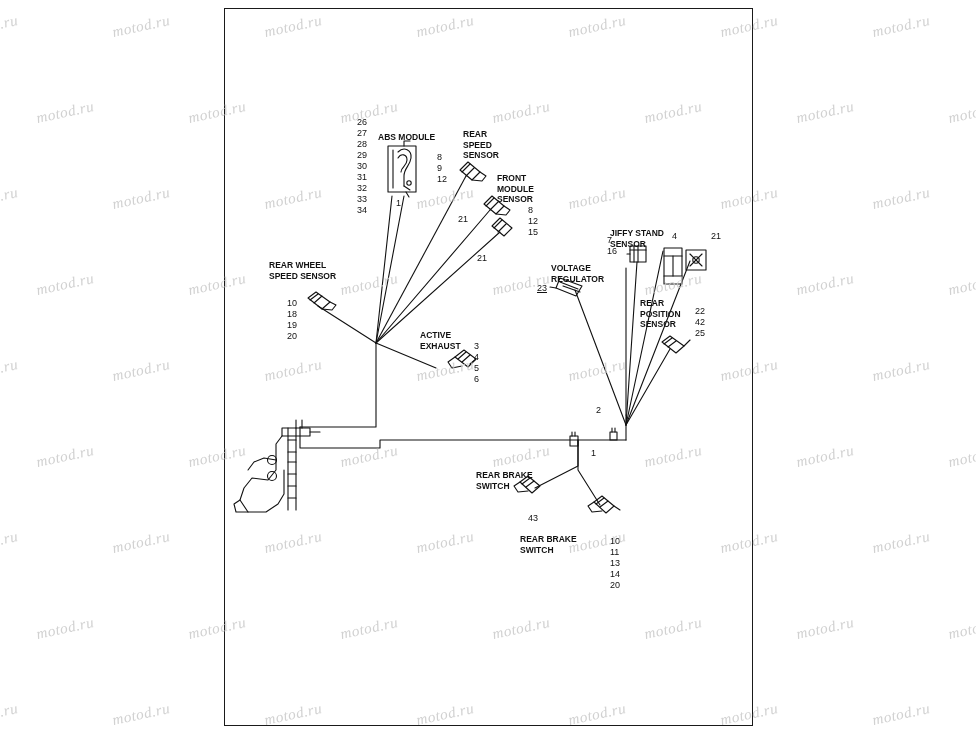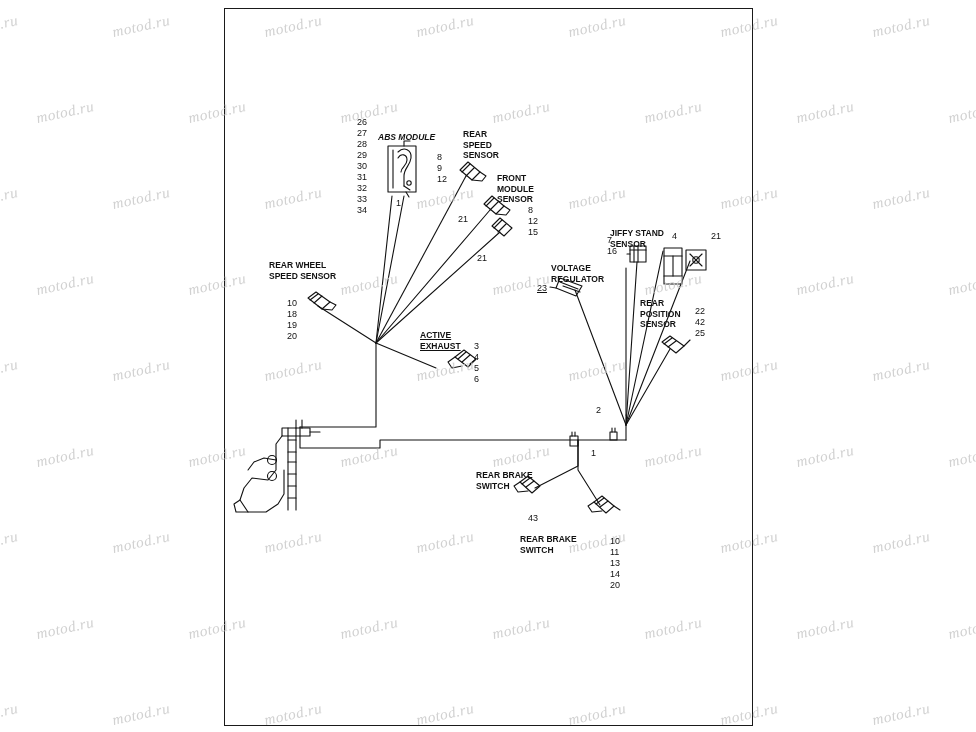--- a/index.html
+++ b/index.html
@@ -245,30 +245,30 @@
         <path d="M276 460 L264 458 L254 462 L248 470"></path>
         <circle cx="272" cy="460" r="4.5"></circle>
         <circle cx="272" cy="476" r="4.5"></circle>
         <path d="M240 500 L234 504 L236 512 L248 512"></path>
         <path d="M310 432 L320 432"></path>
       </g>
     </svg>
   </div>
 
   <div id="labels">
-      <div class="lbl" style="left: 378px; top: 132px; font-style: italic;">ABS MODULE</div>
+      <div class="lbl" style="left: 378px; top: 132px;">ABS MODULE</div>
       <div class="lbl" style="left: 463px; top: 129px;">REAR
 SPEED
 SENSOR</div>
       <div class="lbl" style="left: 497px; top: 173px;">FRONT
 MODULE
 SENSOR</div>
       <div class="lbl" style="left: 269px; top: 260px;">REAR WHEEL
 SPEED SENSOR</div>
-      <div class="lbl" style="left: 420px; top: 330px; text-decoration: underline;">ACTIVE
+      <div class="lbl" style="left: 420px; top: 330px;">ACTIVE
 EXHAUST</div>
       <div class="lbl" style="left: 610px; top: 228px;">JIFFY STAND
 SENSOR</div>
       <div class="lbl" style="left: 551px; top: 263px;">VOLTAGE
 REGULATOR</div>
       <div class="lbl" style="left: 640px; top: 298px;">REAR
 POSITION
 SENSOR</div>
       <div class="lbl" style="left: 476px; top: 470px;">REAR BRAKE
 SWITCH</div>

